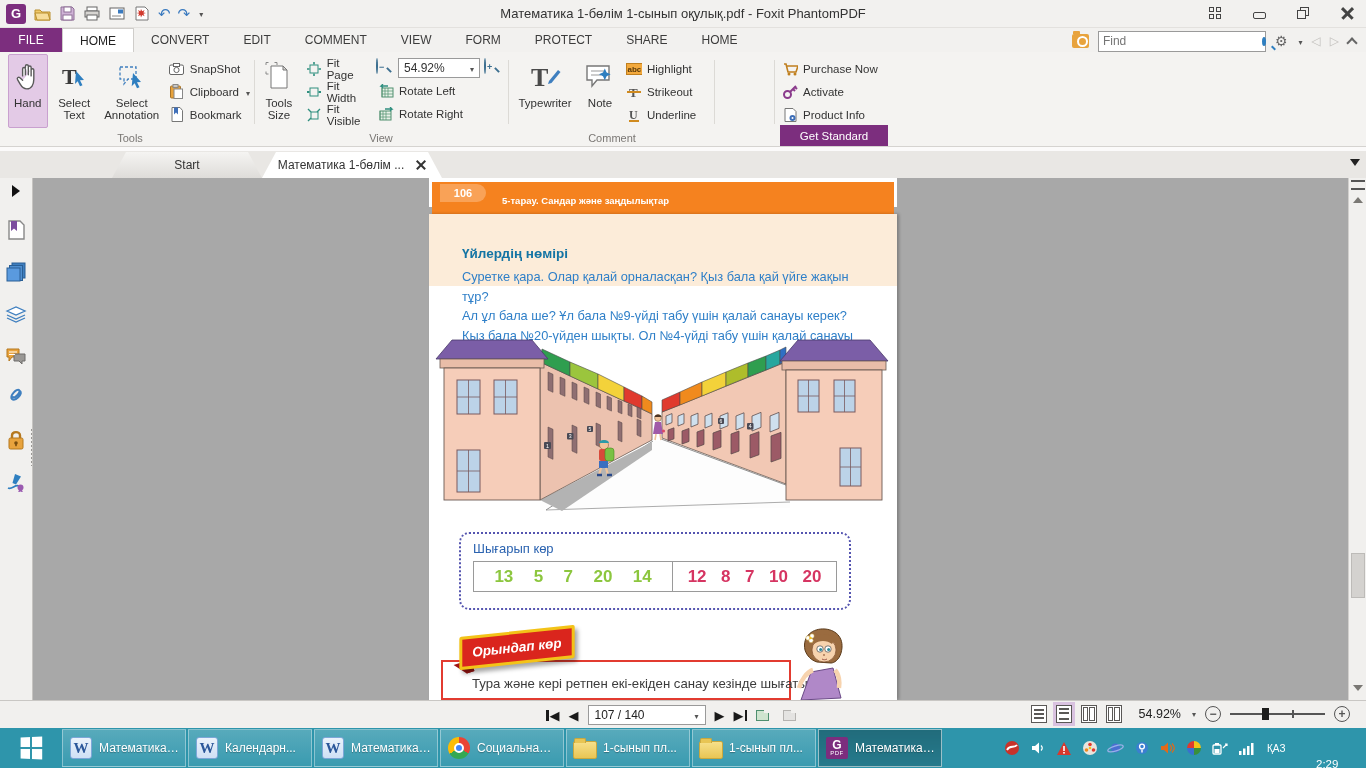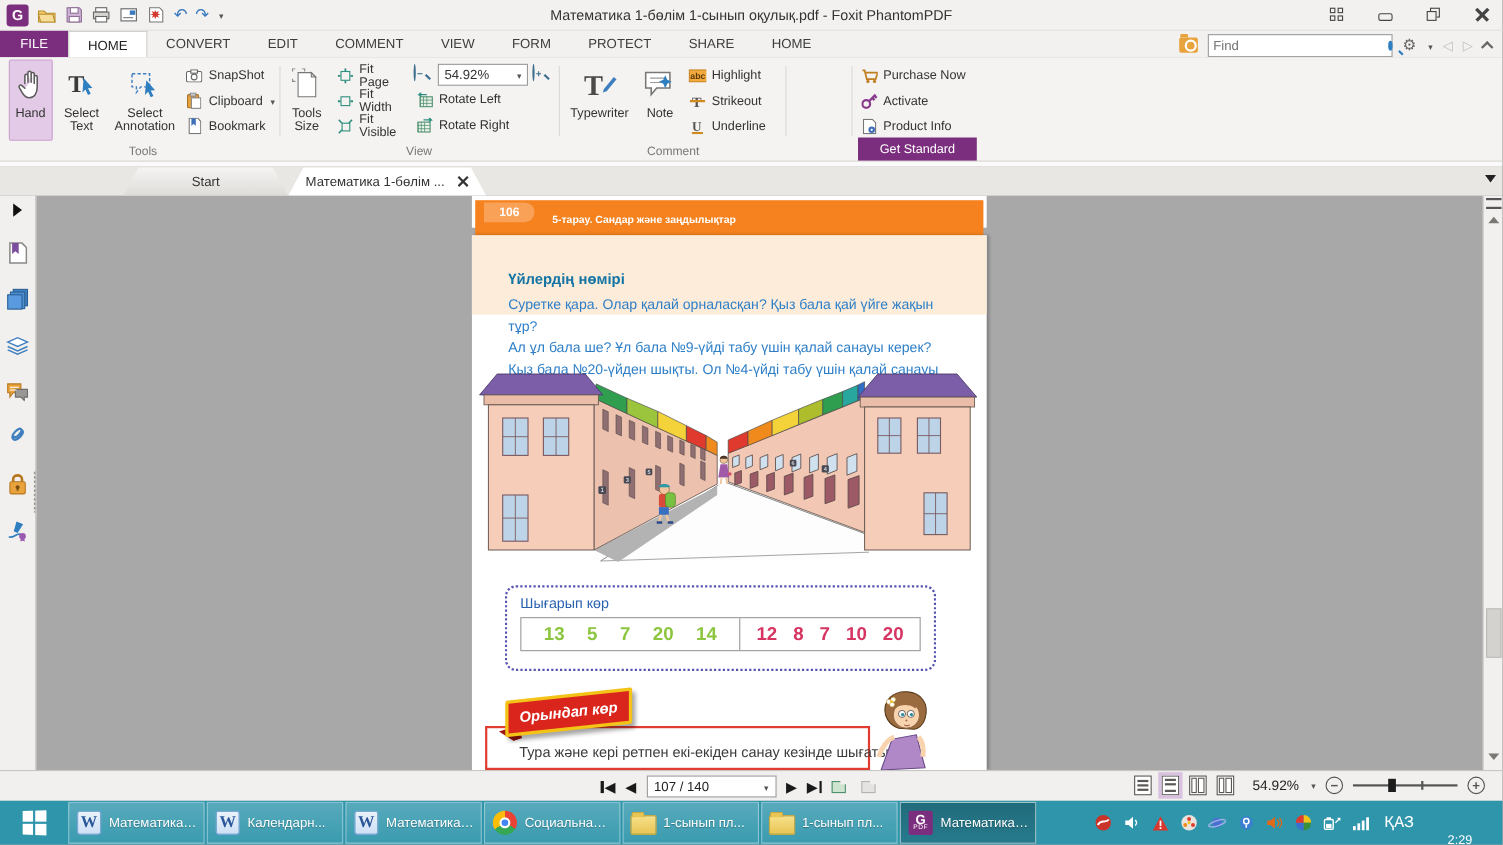--- a/index.html
+++ b/index.html
@@ -150,21 +150,21 @@
   .wordic{width:22px;height:22px;background:linear-gradient(#eaf2fb,#cfe0f5);border:1px solid #7da7d8;border-radius:3px;color:#2b579a;font-weight:bold;font-size:15px;display:flex;align-items:center;justify-content:center;font-family:"Liberation Serif",serif;}
   .chromeic{width:22px;height:22px;border-radius:50%;background:conic-gradient(#ea4335 0 33%,#34a853 33% 66%,#fbbc05 66% 100%);position:relative;}
   .chromeic:after{content:"";position:absolute;left:6px;top:6px;width:10px;height:10px;border-radius:50%;background:#4285f4;border:2px solid #fff;box-sizing:border-box;}
   .folderic{width:24px;height:18px;background:linear-gradient(#f7e08a,#e8c554);border:1px solid #c9a83e;border-radius:2px;position:relative;margin-top:3px;}
   .folderic:before{content:"";position:absolute;left:0;top:-4px;width:10px;height:4px;background:#e8c554;border:1px solid #c9a83e;border-bottom:none;border-radius:2px 2px 0 0;}
   .foxic{width:22px;height:22px;background:#7c2e7e;border-radius:2px;display:flex;flex-direction:column;align-items:center;justify-content:center;color:#fff;}
   .foxic b{font-size:12px;line-height:10px;}
   .foxic s{text-decoration:none;font-size:6px;letter-spacing:0.5px;}
   .tray{margin-left:auto;display:flex;align-items:center;gap:9px;padding-right:10px;}
   .trayic{width:17px;height:17px;display:flex;align-items:center;justify-content:center;}
-  .lang{color:#fff;font-size:15px;margin:0 4px;font-family:Liberation Mono, monospace;}
+  .lang{color:#fff;font-size:10px;margin:0 4px;}
   .clock{color:#fff;font-size:11.5px;text-align:center;line-height:13px;white-space:nowrap;margin-top:45px;}
 </style>
 </head>
 <body>
 
 <div class="titlebar">
   <div class="qat">
     <div class="foxlogo">G</div>
     <div class="ic">
         <svg width="17" height="14">

